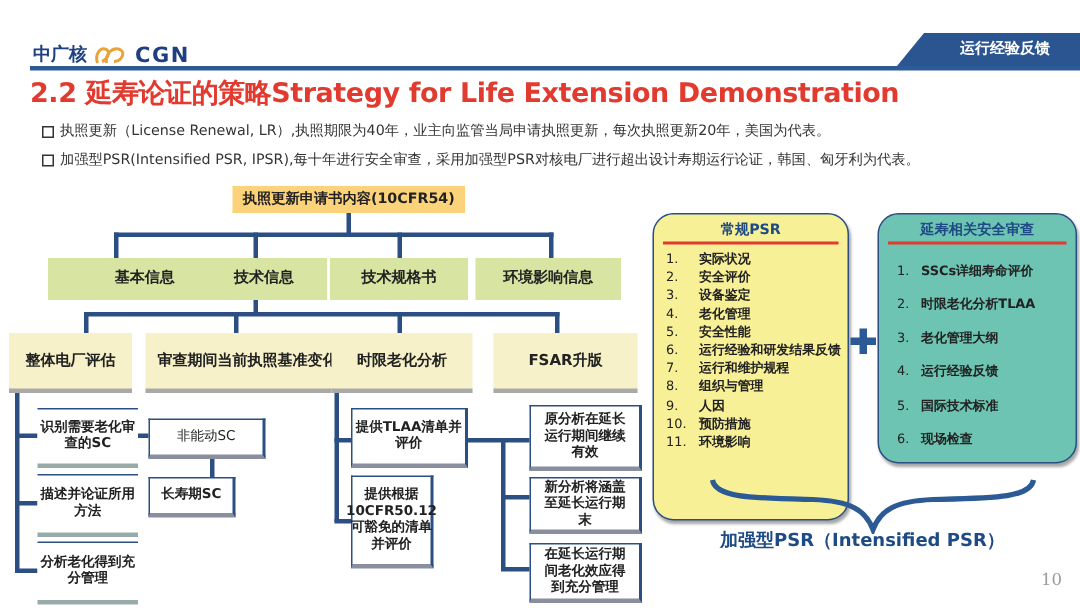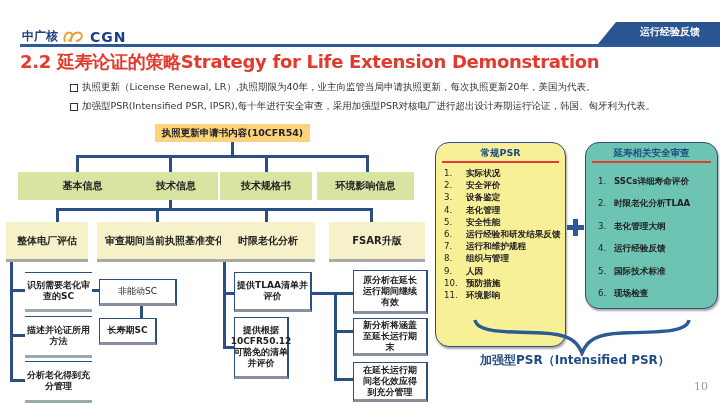--- a/index.html
+++ b/index.html
@@ -6,21 +6,21 @@
   body { width: 720px; height: 405px; background: #ffffff; position: relative; overflow: hidden; font-family: "DejaVu Sans", sans-serif; }
   .abs { position: absolute; }
   
   .logo { left: 22px; top: 28px; font-size: 12px; font-weight: bold; color: #1e3f80; display: flex; align-items: center; gap: 3px; }
   .logo .mark { width: 26px; height: 14px; position: relative; }
   .logo .cgn { font-size: 14px; letter-spacing: 1px; font-family: "DejaVu Sans", sans-serif; }
   .header-line { left: 20px; top: 44px; width: 700px; height: 3px; background: #2d5b98; }
   .banner { left: 598px; top: 22px; width: 122px; height: 22px; background: #2a5590; clip-path: polygon(18px 0, 100% 0, 100% 100%, 0 100%); }
   .banner-text { left: 640px; top: 25px; font-size: 10px; color: #ffffff; font-weight: bold; }
   .title { left: 20px; top: 50px; font-size: 18px; font-weight: bold; color: #e23a2e; font-family: "DejaVu Sans", sans-serif; white-space: nowrap; letter-spacing: -0.3px; }
-  .bullet { left: 28px; font-size: 9.5px; color: #333333; white-space: nowrap; display: flex; align-items: center; gap: 4px; margin-left: 42px; }
+  .bullet { left: 28px; font-size: 9.5px; color: #333333; white-space: nowrap; display: flex; align-items: center; gap: 4px; }
   .bullet .box { width: 8px; height: 8px; border: 1px solid #333; display: inline-block; }
   
   .node { position: absolute; display: flex; align-items: center; justify-content: center; text-align: center; font-weight: bold; color: #222; font-size: 10px; line-height: 12px; }
   .root { background: #fcd27a; left: 155px; top: 124px; width: 155px; height: 18px; font-size: 9.5px; }
   .green { background: #d7e4a2; height: 28px; top: 172px; font-size: 10px; }
   .cream { background: #f6f1c9; height: 40px; top: 222px; border-bottom: 3px solid #a9a9a9; font-size: 10px; }
   .leaf { background: #ffffff; border: 1.5px solid #2b4f83; border-right-width: 2px; border-bottom: 3px solid #8a8fa0; font-weight: bold; font-size: 9px; line-height: 11px; color: #222; }
   .leaf-plain { background: #fff; border-top: 1.5px solid #2b4f83; border-bottom: 3px solid #9aa; font-size: 9px; line-height: 11px; }
   .line { position: absolute; background: #2b4f83; }
   
@@ -77,21 +77,21 @@
 
 <div class="line" style="left:169px;top:200px;width:3px;height:10px;"></div>
 <div class="line" style="left:56px;top:208px;width:317px;height:3px;"></div>
 <div class="line" style="left:56px;top:208px;width:3px;height:14px;"></div>
 <div class="line" style="left:156px;top:208px;width:3px;height:14px;"></div>
 <div class="line" style="left:265px;top:208px;width:3px;height:14px;"></div>
 <div class="line" style="left:370px;top:208px;width:3px;height:14px;"></div>
 
 <div class="node root">执照更新申请书内容(10CFR54)</div>
 
-<div class="node green" style="left:18px;width:129px;">基本信息</div>
+<div class="node green" style="left:32px;width:129px;">基本信息</div>
 <div class="node green" style="left:134px;width:84px;">技术信息</div>
 <div class="node green" style="left:220px;width:92px;">技术规格书</div>
 <div class="node green" style="left:317px;width:97px;">环境影响信息</div>
 
 <div class="node cream" style="left:6px;width:82px;">整体电厂评估</div>
 <div class="node cream" style="left:97px;width:136px;padding:0 0;">审查期间当前执照基准变化</div>
 <div class="node cream" style="left:221px;width:94px;">时限老化分析</div>
 <div class="node cream" style="left:329px;width:96px;">FSAR升版</div>
 
 <div class="line" style="left:10px;top:262px;width:3px;height:118px;"></div>

